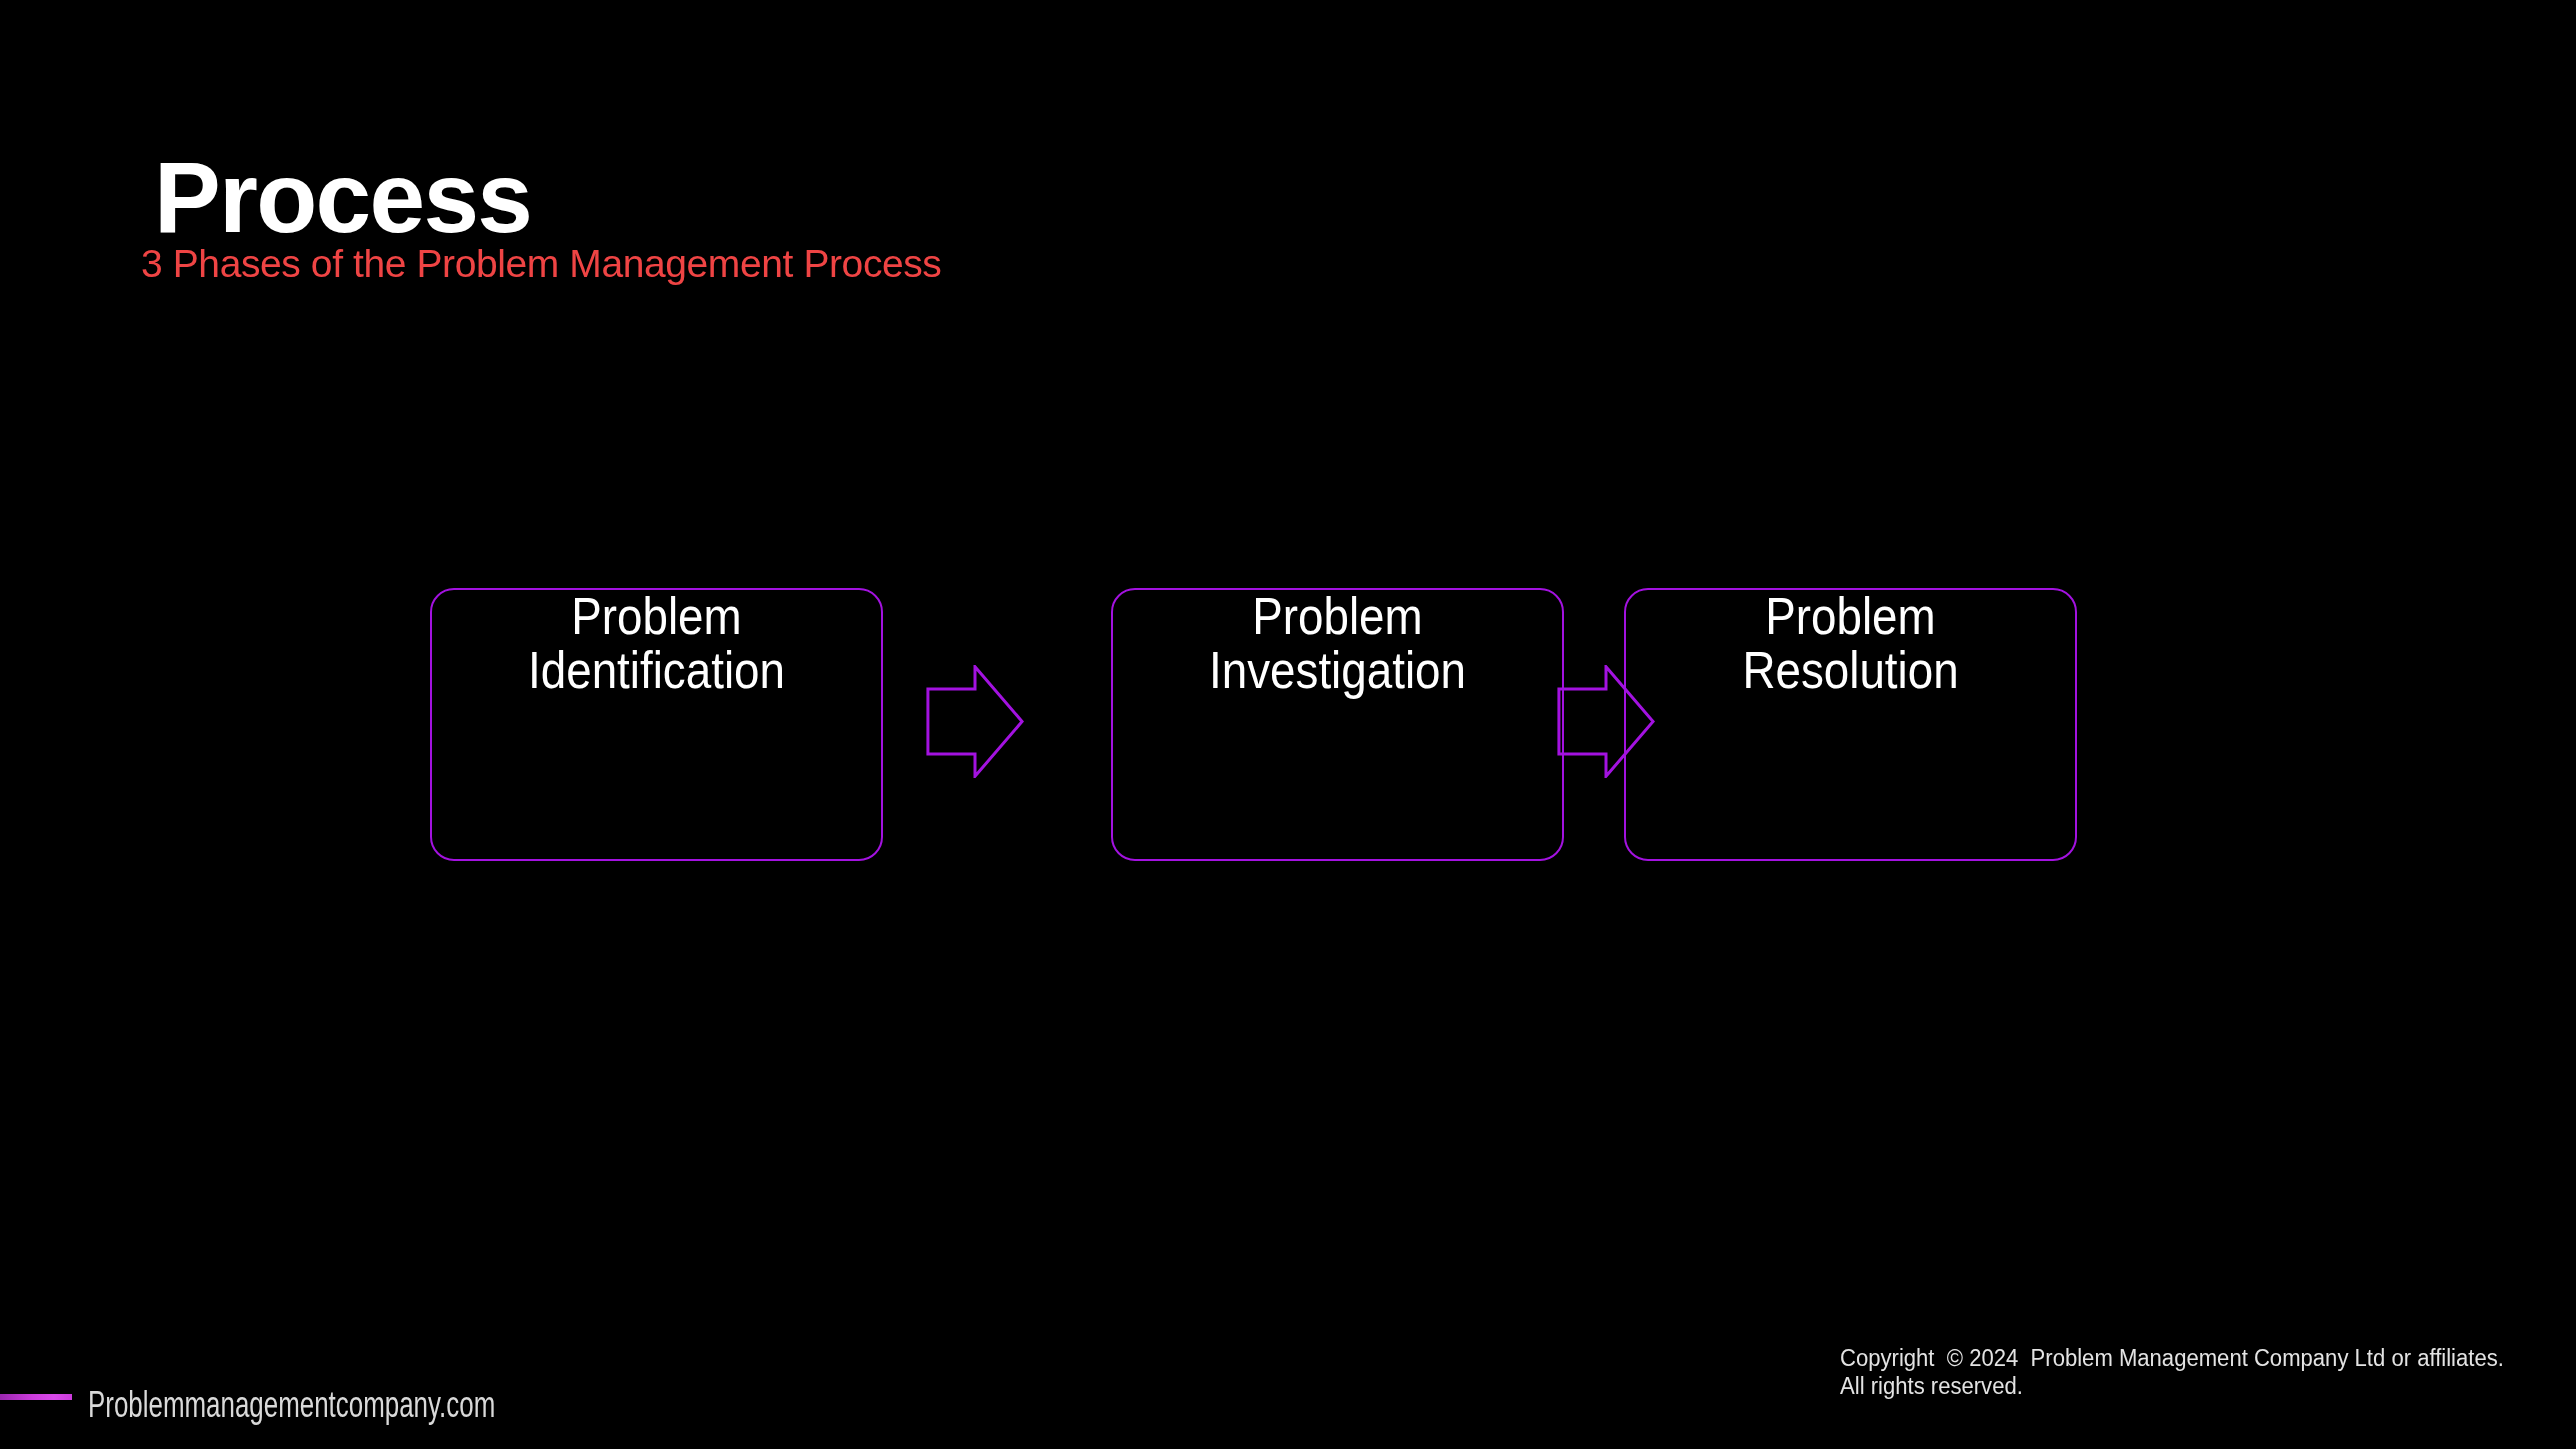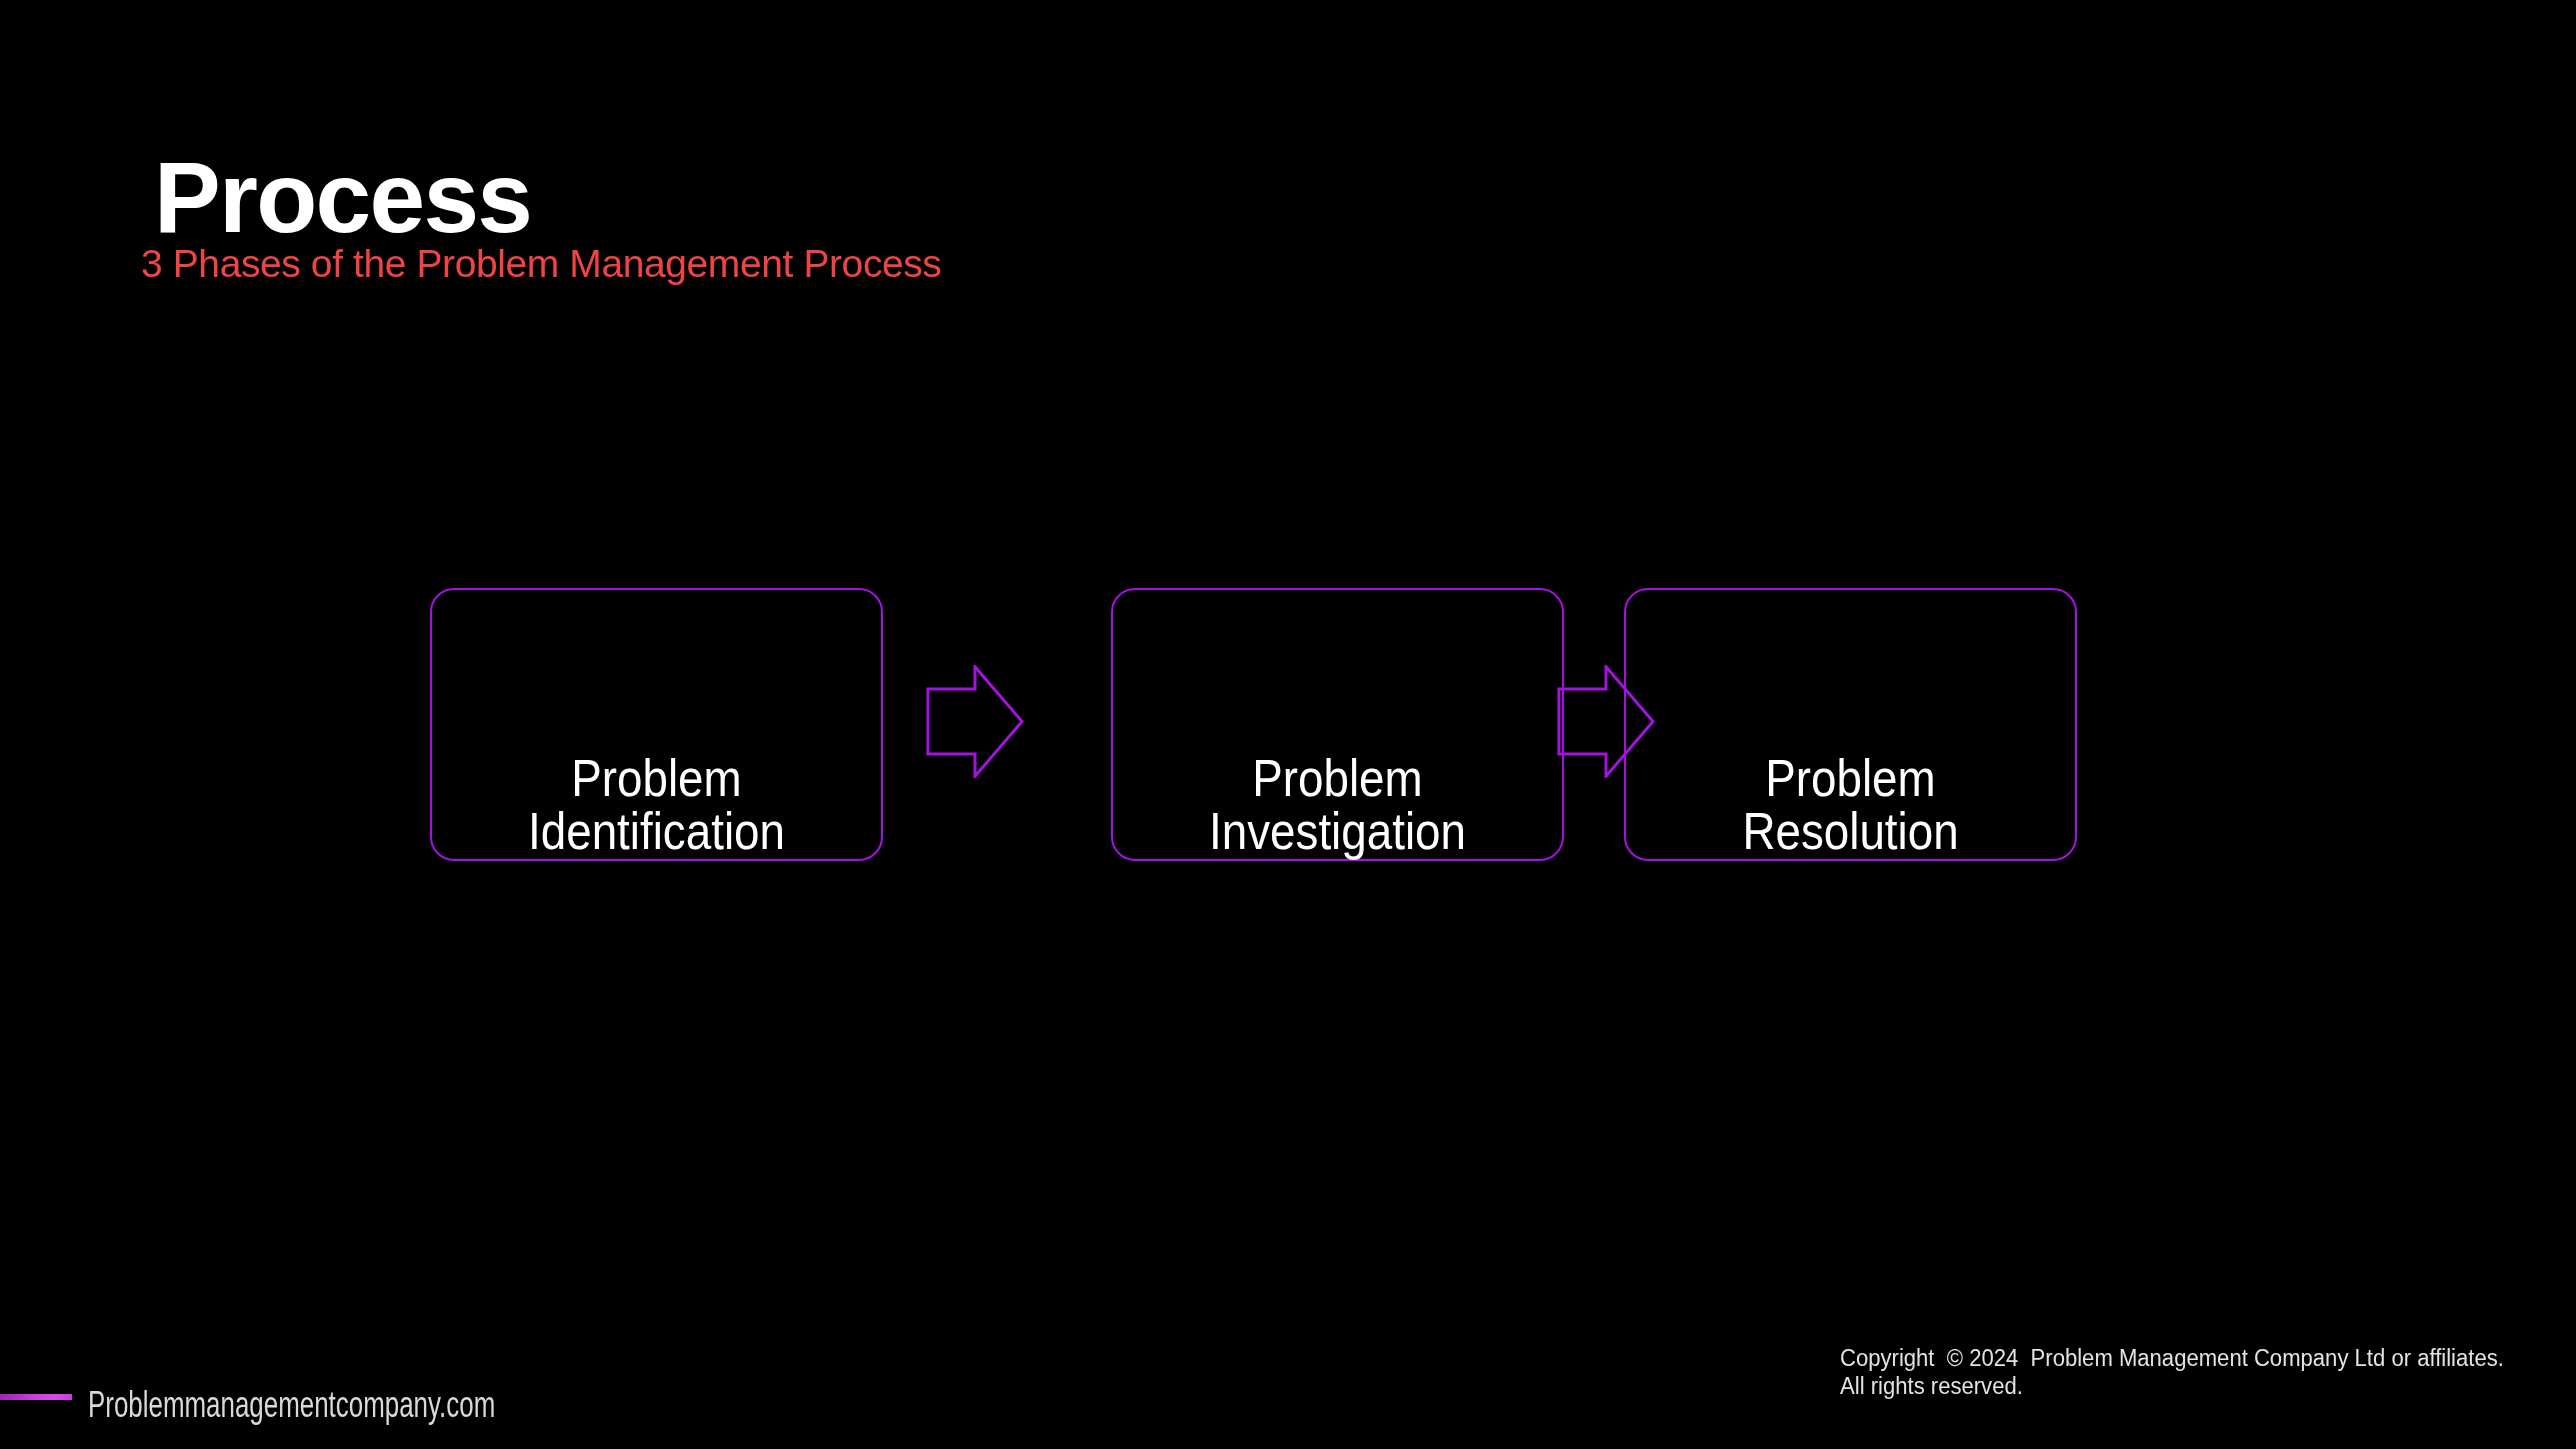--- a/index.html
+++ b/index.html
@@ -40,21 +40,21 @@
     letter-spacing: -0.4px;
     color: #ef4444;
   }
   .flow-step {
     position: absolute;
     top: 588px;
     width: 453px; height: 273px;
     border: 2.6px solid var(--accent);
     border-radius: 24px;
     display: flex;
-    align-items: flex-end;
+    align-items: flex-start;
     justify-content: center;
     background: transparent;
   }
   .flow-step.step-1 { left: 430px; }
   .flow-step.step-2 { left: 1111px; }
   .flow-step.step-3 { left: 1600px; margin-left: 24px; }
   .flow-step-label {
     display: block;
     width: 468px;
     text-align: center;

